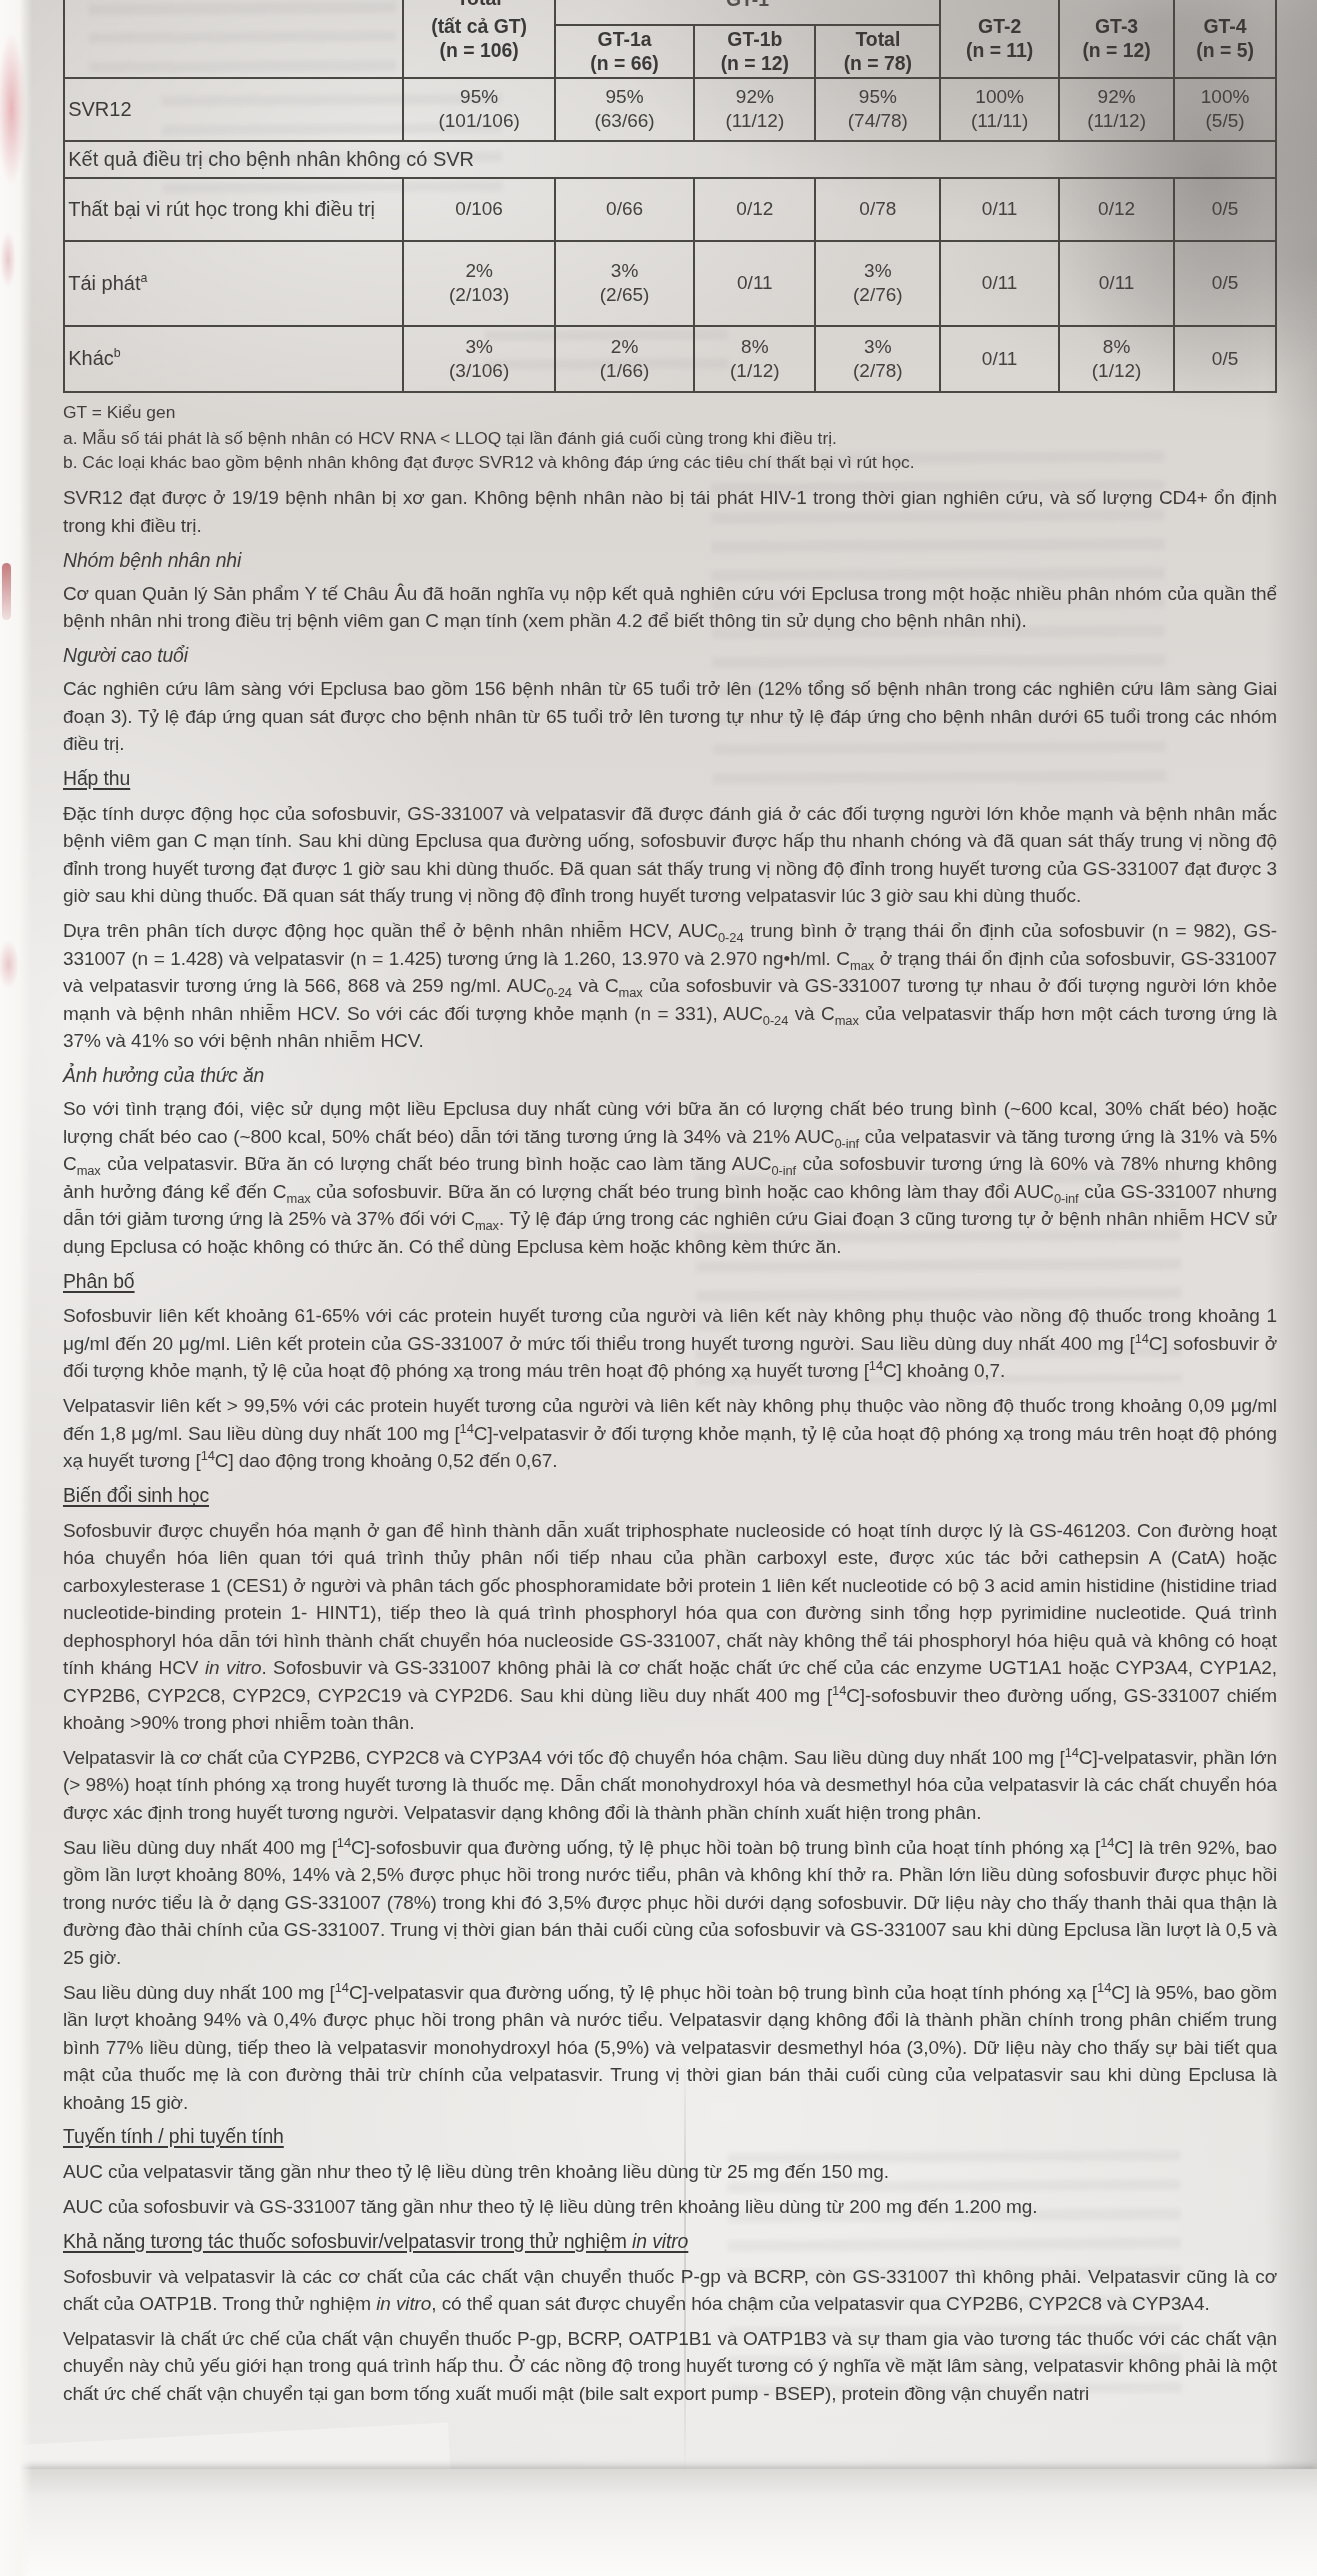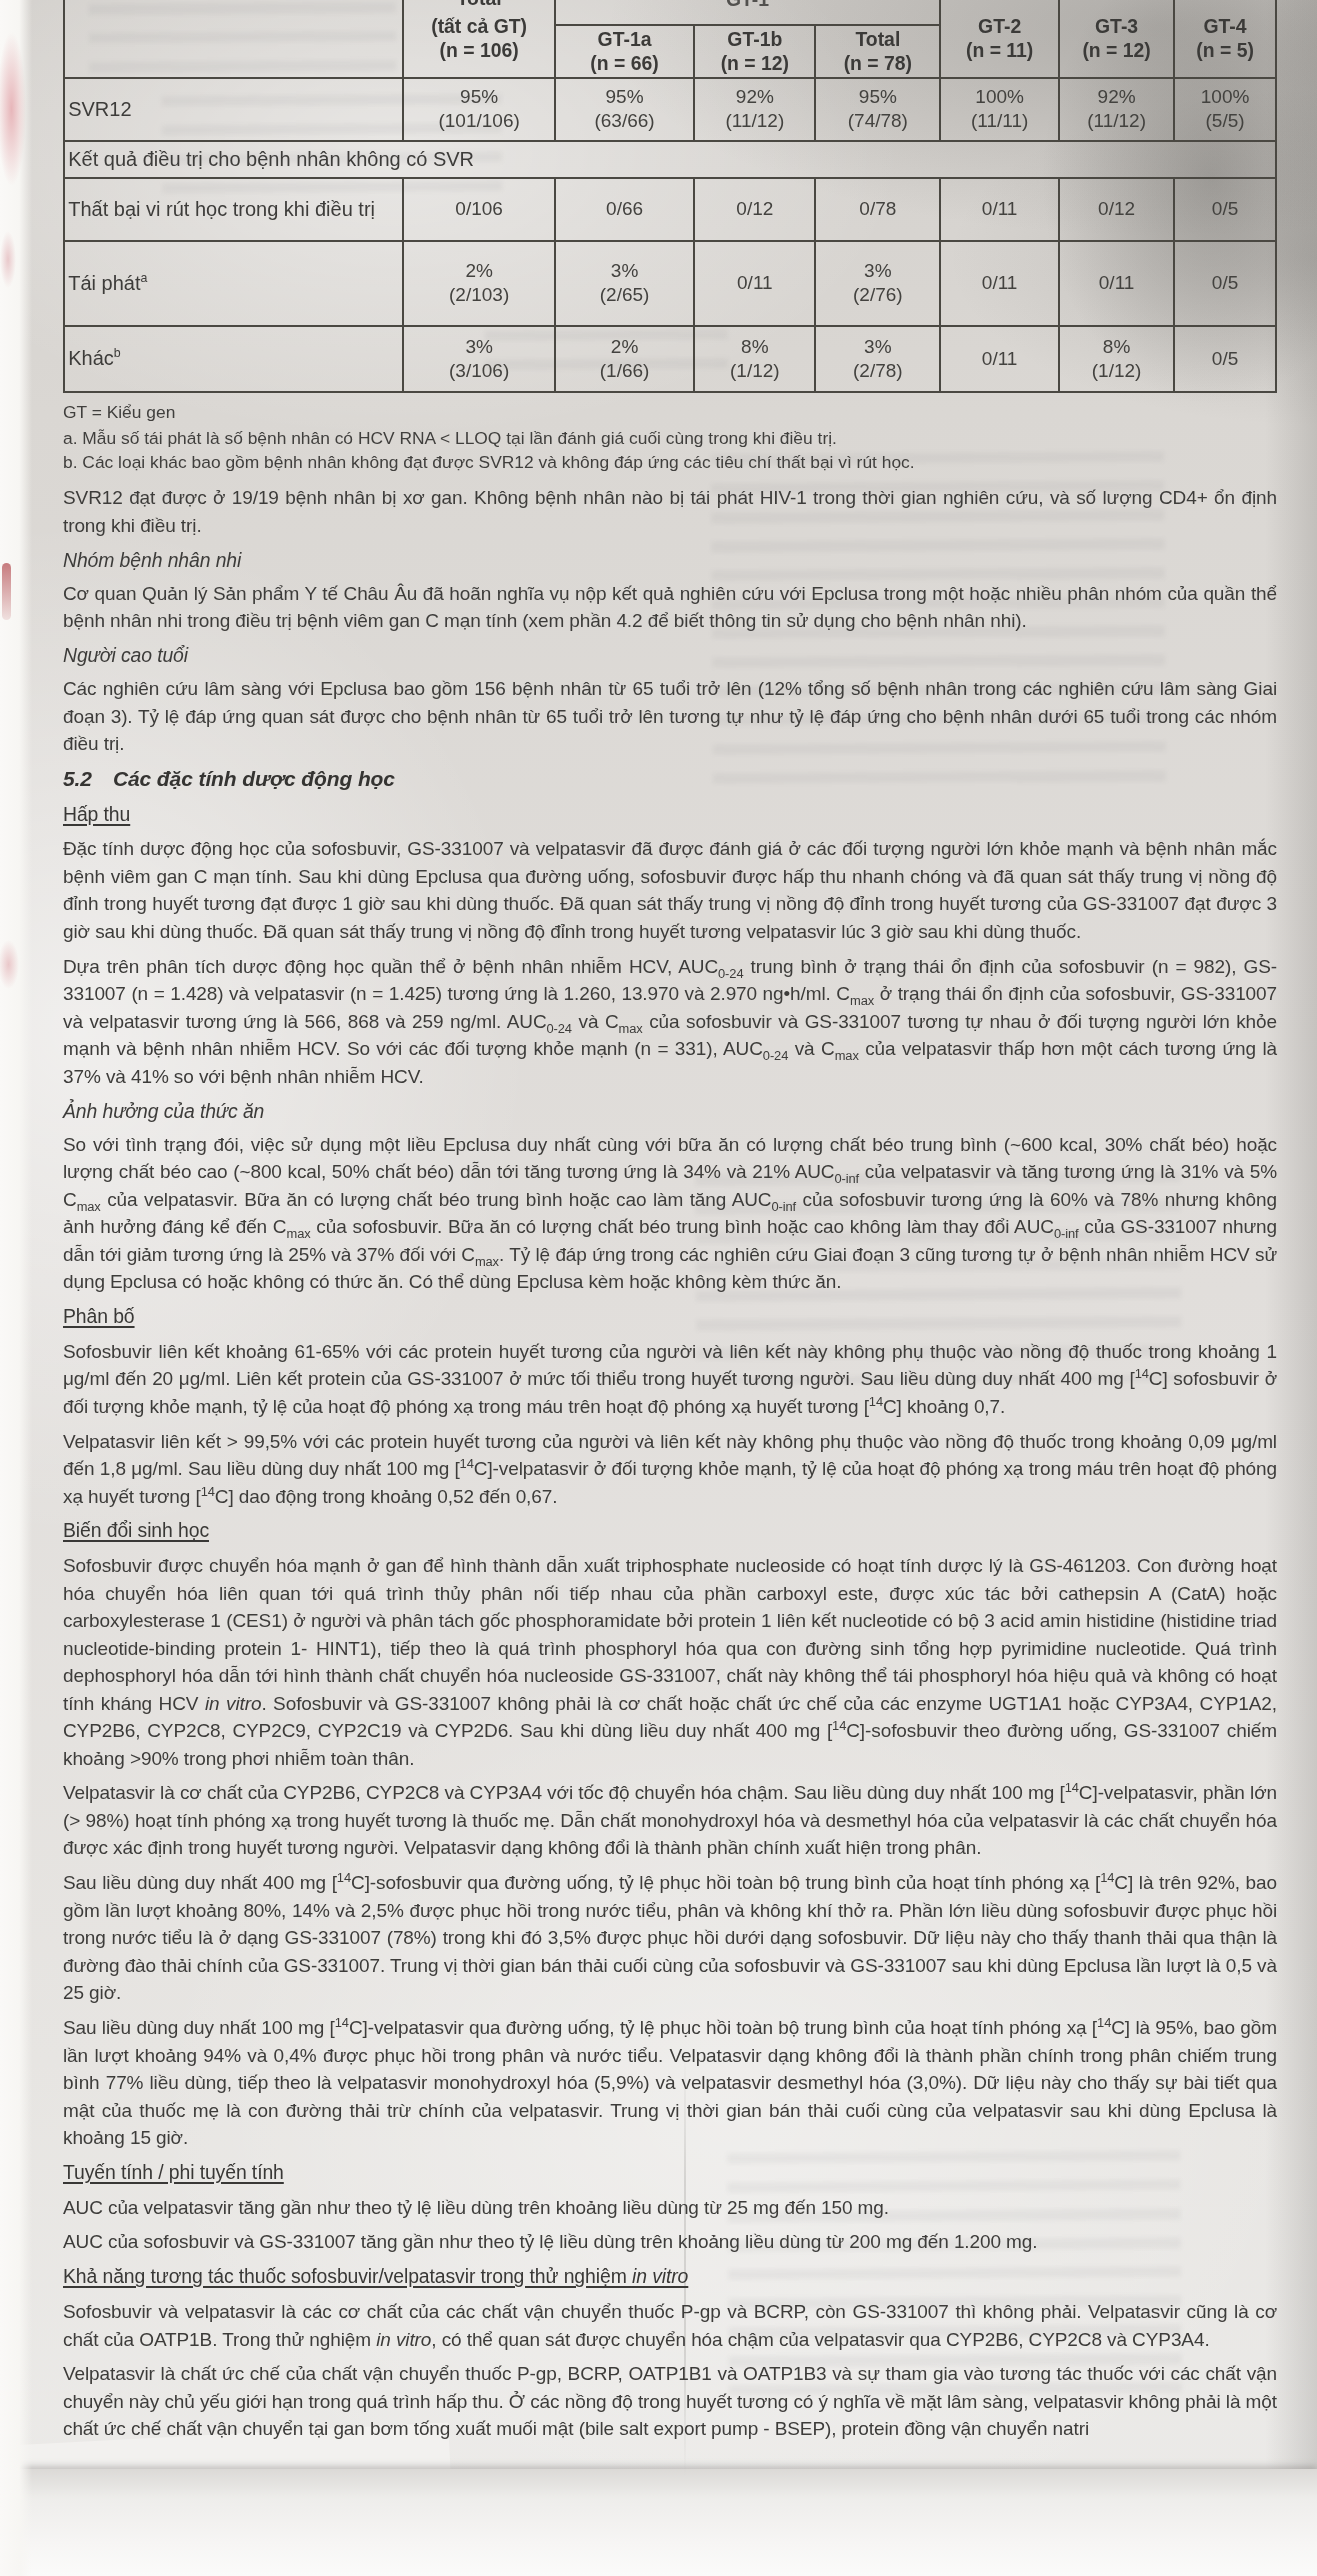--- a/index.html
+++ b/index.html
@@ -198,21 +198,20 @@
         <div class="fn">GT = Kiểu gen</div>
         <div class="fn">a. Mẫu số tái phát là số bệnh nhân có HCV RNA &lt; LLOQ tại lần đánh giá cuối cùng trong khi điều trị.</div>
         <div class="fn">b. Các loại khác bao gồm bệnh nhân không đạt được SVR12 và không đáp ứng các tiêu chí thất bại vì rút học.</div>
       </div>
     <div class="blocks" id="blocks">
         <p class="body-p">SVR12 đạt được ở 19/19 bệnh nhân bị xơ gan. Không bệnh nhân nào bị tái phát HIV-1 trong thời gian nghiên cứu, và số lượng CD4+ ổn định trong khi điều trị.</p>
         <div class="h-italic">Nhóm bệnh nhân nhi</div>
         <p class="body-p">Cơ quan Quản lý Sản phẩm Y tế Châu Âu đã hoãn nghĩa vụ nộp kết quả nghiên cứu với Epclusa trong một hoặc nhiều phân nhóm của quần thể bệnh nhân nhi trong điều trị bệnh viêm gan C mạn tính (xem phần 4.2 để biết thông tin sử dụng cho bệnh nhân nhi).</p>
         <div class="h-italic">Người cao tuổi</div>
         <p class="body-p">Các nghiên cứu lâm sàng với Epclusa bao gồm 156 bệnh nhân từ 65 tuổi trở lên (12% tổng số bệnh nhân trong các nghiên cứu lâm sàng Giai đoạn 3). Tỷ lệ đáp ứng quan sát được cho bệnh nhân từ 65 tuổi trở lên tương tự như tỷ lệ đáp ứng cho bệnh nhân dưới 65 tuổi trong các nhóm điều trị.</p>
-        <div class="h-section"><span class="h-num">5.2</span>Các đặc tính dược động học</div>
         <div class="h-underline">Hấp thu</div>
         <p class="body-p">Đặc tính dược động học của sofosbuvir, GS-331007 và velpatasvir đã được đánh giá ở các đối tượng người lớn khỏe mạnh và bệnh nhân mắc bệnh viêm gan C mạn tính. Sau khi dùng Epclusa qua đường uống, sofosbuvir được hấp thu nhanh chóng và đã quan sát thấy trung vị nồng độ đỉnh trong huyết tương đạt được 1 giờ sau khi dùng thuốc. Đã quan sát thấy trung vị nồng độ đỉnh trong huyết tương của GS-331007 đạt được 3 giờ sau khi dùng thuốc. Đã quan sát thấy trung vị nồng độ đỉnh trong huyết tương velpatasvir lúc 3 giờ sau khi dùng thuốc.</p>
         <p class="body-p">Dựa trên phân tích dược động học quần thể ở bệnh nhân nhiễm HCV, AUC<sub>0-24</sub> trung bình ở trạng thái ổn định của sofosbuvir (n = 982), GS-331007 (n = 1.428) và velpatasvir (n = 1.425) tương ứng là 1.260, 13.970 và 2.970 ng•h/ml. C<sub>max</sub> ở trạng thái ổn định của sofosbuvir, GS-331007 và velpatasvir tương ứng là 566, 868 và 259 ng/ml. AUC<sub>0-24</sub> và C<sub>max</sub> của sofosbuvir và GS-331007 tương tự nhau ở đối tượng người lớn khỏe mạnh và bệnh nhân nhiễm HCV. So với các đối tượng khỏe mạnh (n = 331), AUC<sub>0-24</sub> và C<sub>max</sub> của velpatasvir thấp hơn một cách tương ứng là 37% và 41% so với bệnh nhân nhiễm HCV.</p>
         <div class="h-italic">Ảnh hưởng của thức ăn</div>
         <p class="body-p">So với tình trạng đói, việc sử dụng một liều Epclusa duy nhất cùng với bữa ăn có lượng chất béo trung bình (~600 kcal, 30% chất béo) hoặc lượng chất béo cao (~800 kcal, 50% chất béo) dẫn tới tăng tương ứng là 34% và 21% AUC<sub>0-inf</sub> của velpatasvir và tăng tương ứng là 31% và 5% C<sub>max</sub> của velpatasvir. Bữa ăn có lượng chất béo trung bình hoặc cao làm tăng AUC<sub>0-inf</sub> của sofosbuvir tương ứng là 60% và 78% nhưng không ảnh hưởng đáng kể đến C<sub>max</sub> của sofosbuvir. Bữa ăn có lượng chất béo trung bình hoặc cao không làm thay đổi AUC<sub>0-inf</sub> của GS-331007 nhưng dẫn tới giảm tương ứng là 25% và 37% đối với C<sub>max</sub>. Tỷ lệ đáp ứng trong các nghiên cứu Giai đoạn 3 cũng tương tự ở bệnh nhân nhiễm HCV sử dụng Epclusa có hoặc không có thức ăn. Có thể dùng Epclusa kèm hoặc không kèm thức ăn.</p>
         <div class="h-underline">Phân bố</div>
         <p class="body-p">Sofosbuvir liên kết khoảng 61-65% với các protein huyết tương của người và liên kết này không phụ thuộc vào nồng độ thuốc trong khoảng 1 μg/ml đến 20 μg/ml. Liên kết protein của GS-331007 ở mức tối thiểu trong huyết tương người. Sau liều dùng duy nhất 400 mg [<sup>14</sup>C] sofosbuvir ở đối tượng khỏe mạnh, tỷ lệ của hoạt độ phóng xạ trong máu trên hoạt độ phóng xạ huyết tương [<sup>14</sup>C] khoảng 0,7.</p>
         <p class="body-p">Velpatasvir liên kết &gt; 99,5% với các protein huyết tương của người và liên kết này không phụ thuộc vào nồng độ thuốc trong khoảng 0,09 μg/ml đến 1,8 μg/ml. Sau liều dùng duy nhất 100 mg [<sup>14</sup>C]-velpatasvir ở đối tượng khỏe mạnh, tỷ lệ của hoạt độ phóng xạ trong máu trên hoạt độ phóng xạ huyết tương [<sup>14</sup>C] dao động trong khoảng 0,52 đến 0,67.</p>
         <div class="h-underline">Biến đổi sinh học</div>
         <p class="body-p">Sofosbuvir được chuyển hóa mạnh ở gan để hình thành dẫn xuất triphosphate nucleoside có hoạt tính dược lý là GS-461203. Con đường hoạt hóa chuyển hóa liên quan tới quá trình thủy phân nối tiếp nhau của phần carboxyl este, được xúc tác bởi cathepsin A (CatA) hoặc carboxylesterase 1 (CES1) ở người và phân tách gốc phosphoramidate bởi protein 1 liên kết nucleotide có bộ 3 acid amin histidine (histidine triad nucleotide-binding protein 1- HINT1), tiếp theo là quá trình phosphoryl hóa qua con đường sinh tổng hợp pyrimidine nucleotide. Quá trình dephosphoryl hóa dẫn tới hình thành chất chuyển hóa nucleoside GS-331007, chất này không thể tái phosphoryl hóa hiệu quả và không có hoạt tính kháng HCV <i>in vitro</i>. Sofosbuvir và GS-331007 không phải là cơ chất hoặc chất ức chế của các enzyme UGT1A1 hoặc CYP3A4, CYP1A2, CYP2B6, CYP2C8, CYP2C9, CYP2C19 và CYP2D6. Sau khi dùng liều duy nhất 400 mg [<sup>14</sup>C]-sofosbuvir theo đường uống, GS-331007 chiếm khoảng &gt;90% trong phơi nhiễm toàn thân.</p>

